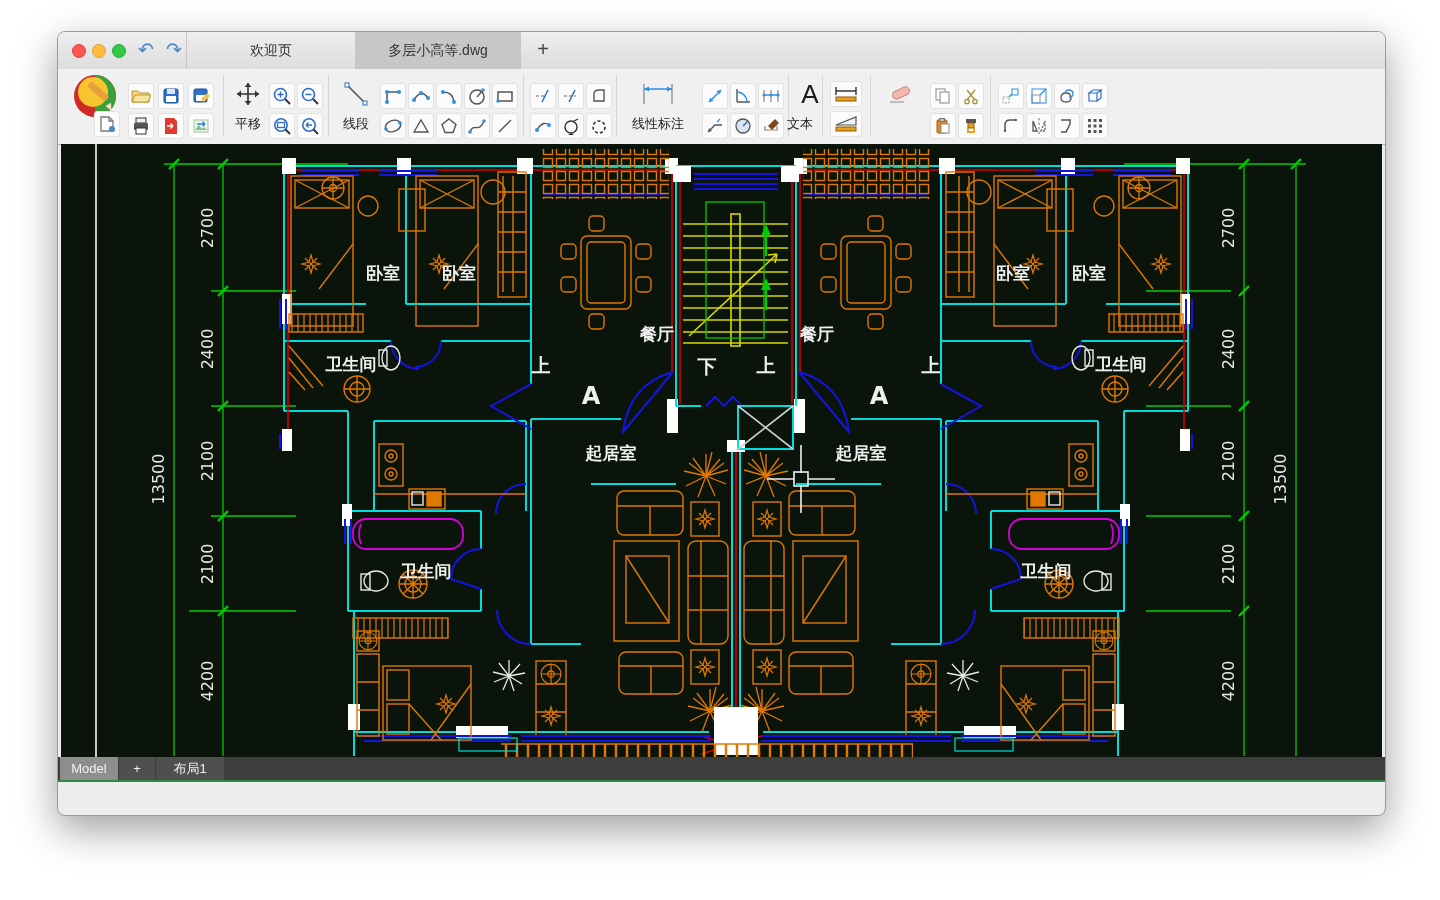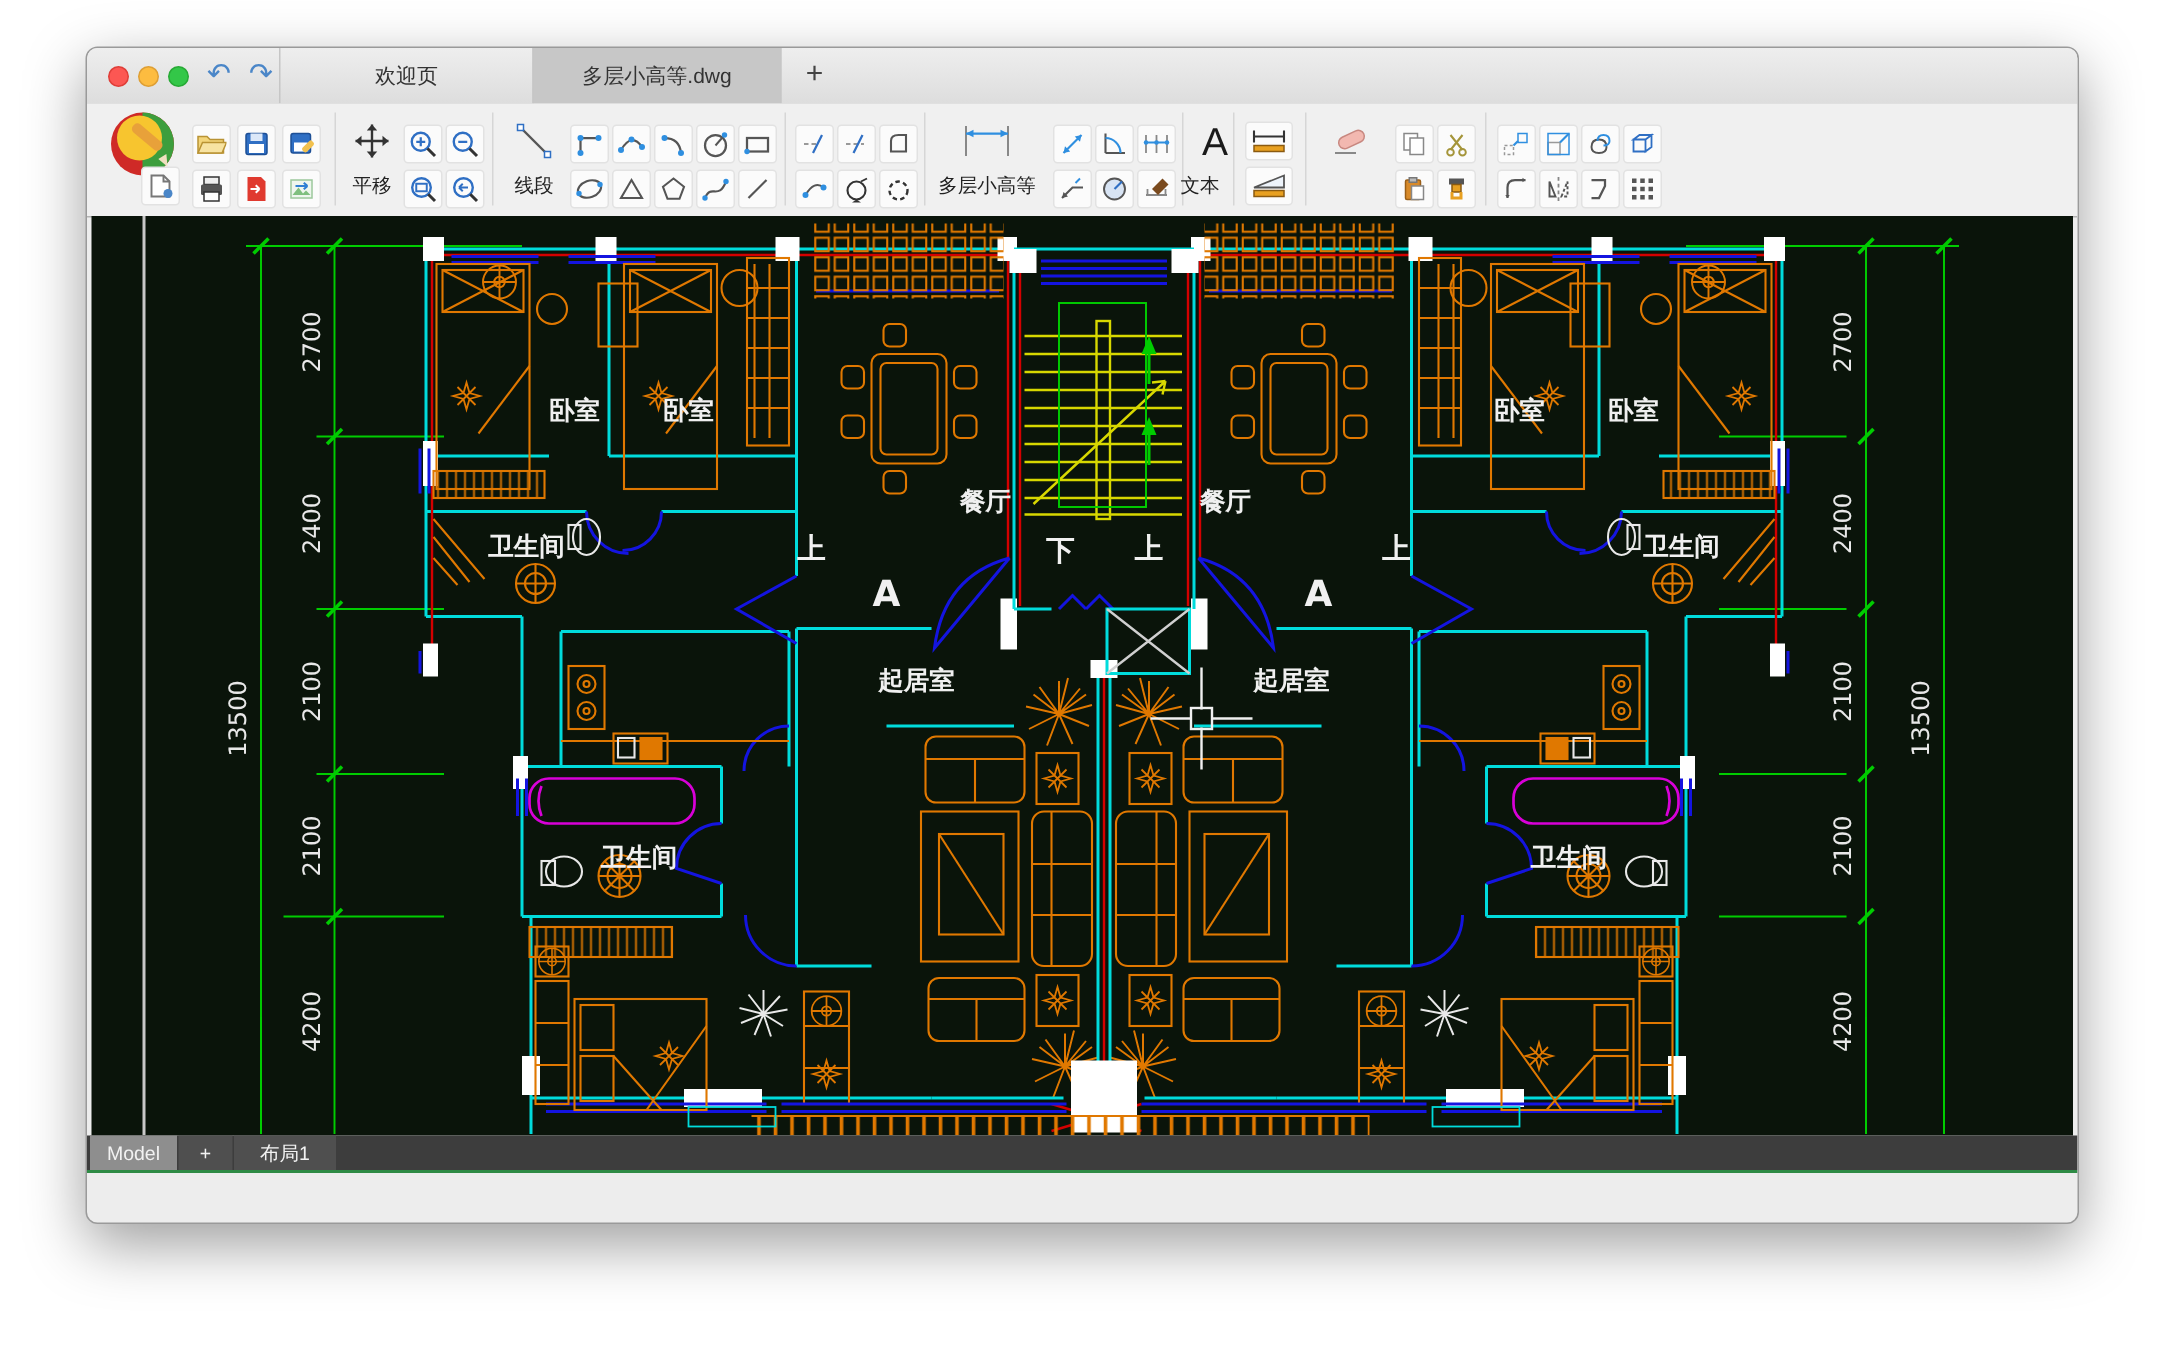--- a/index.html
+++ b/index.html
@@ -282,21 +282,21 @@
     </div>
     <div class="sep" style="left:558px;"></div>
 
     <div class="bigico" style="left:572px;top:8px;width:56px;height:34px;">
       <svg width="34" height="28" viewBox="0 0 34 28">
         <path d="M3 4 v20 M31 4 v20" stroke="#888" stroke-width="1.3"></path>
         <path d="M3 9 h28" stroke="#2f8fe0" stroke-width="1.5"></path>
         <path d="M3 9 l5 -2.5 v5 z M31 9 l-5 -2.5 v5 z" fill="#2f8fe0"></path>
       </svg>
     </div>
-    <div class="tlabel" style="left:560px;top:46px;width:80px;">多层小高等</div>
+    <div class="tlabel" style="left:560px;top:46px;width:80px;">线性标注</div>
 
     <div class="tile" style="left:644px;top:14px;">
       <svg width="20" height="20" viewBox="0 0 20 20">
         <path d="M4 16 L16 4" stroke="#2f8fe0" stroke-width="1.4"></path>
         <path d="M4 16 l4.5 -1 -3.5 -3.5 z M16 4 l-4.5 1 3.5 3.5 z" fill="#2f8fe0"></path>
       </svg>
     </div>
     <div class="tile" style="left:672px;top:14px;">
       <svg width="20" height="20" viewBox="0 0 20 20">
         <path d="M4 16 h13 M4 16 V3" stroke="#555" stroke-width="1.4"></path>

